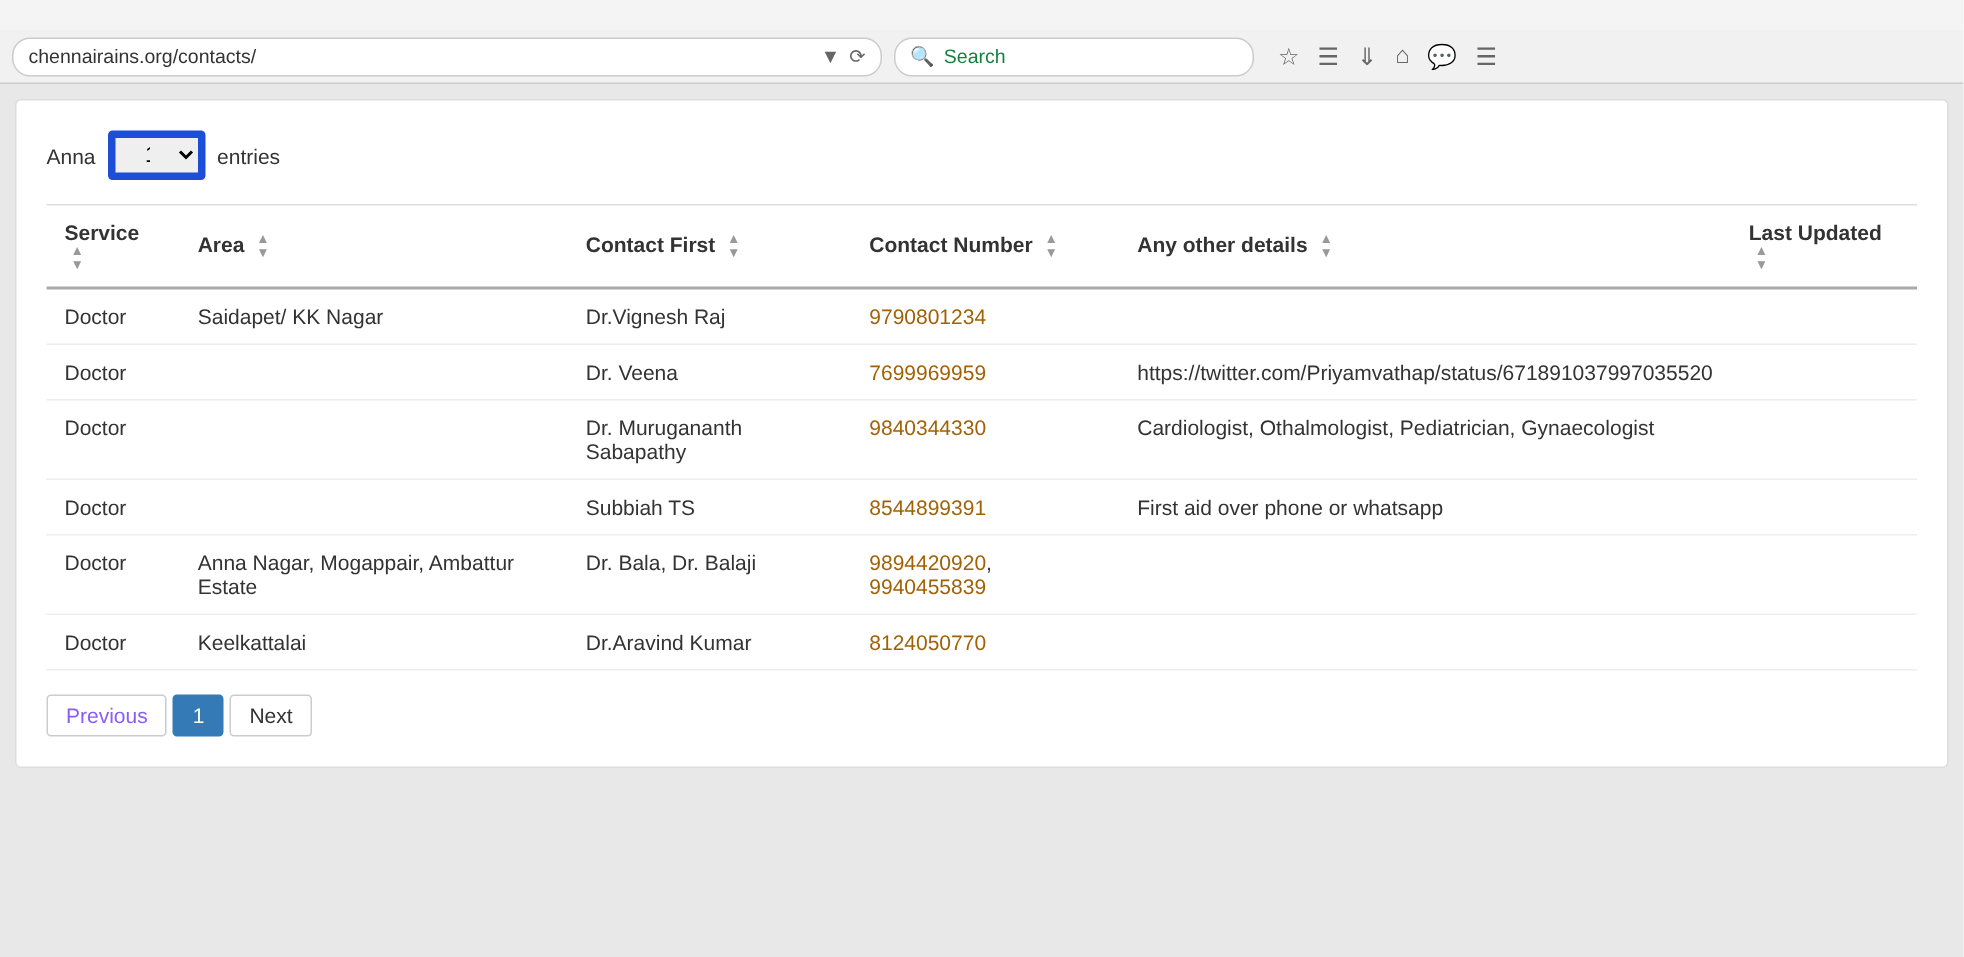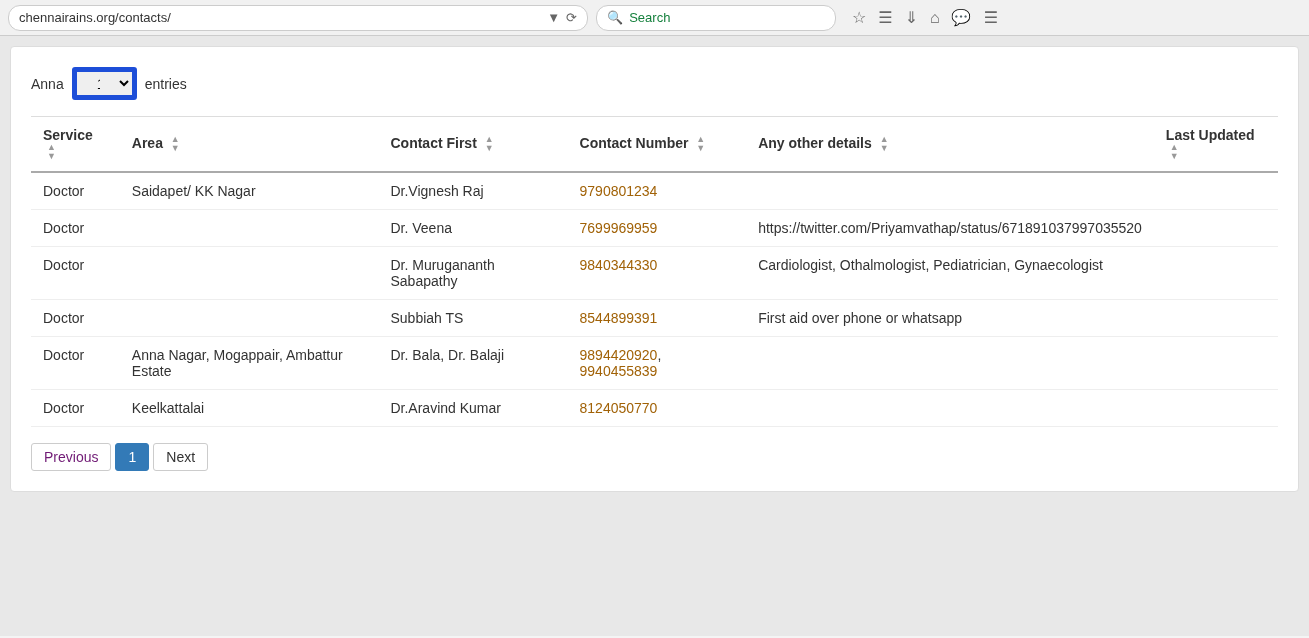--- a/index.html
+++ b/index.html
@@ -11,20 +11,21 @@
     }
 
     .browser-bar {
       display: flex;
       align-items: center;
       background: #f1f1f1;
       border-bottom: 1px solid #ccc;
       padding: 4px 8px;
       gap: 8px;
       height: 36px;
+      margin-top: 20px;
     }
 
     .url-bar {
       flex: 1;
       display: flex;
       align-items: center;
       background: white;
       border: 1px solid #ccc;
       border-radius: 12px;
       padding: 2px 10px;
@@ -156,21 +157,21 @@
       font-size: 14px;
     }
 
     .page-btn.active {
       background: #337ab7;
       color: white;
       border-color: #337ab7;
     }
 
     .page-btn.disabled {
-      color: #701a75;
+      color: #8b5cf6;
       cursor: default;
     }
   </style>
 </head>
 <body>
 
 <div class="browser-bar">
   <div class="url-bar">
     <span class="url-text">chennairains.org/contacts/</span>
     <span style="color:#666; margin-left:4px;">▼</span>

